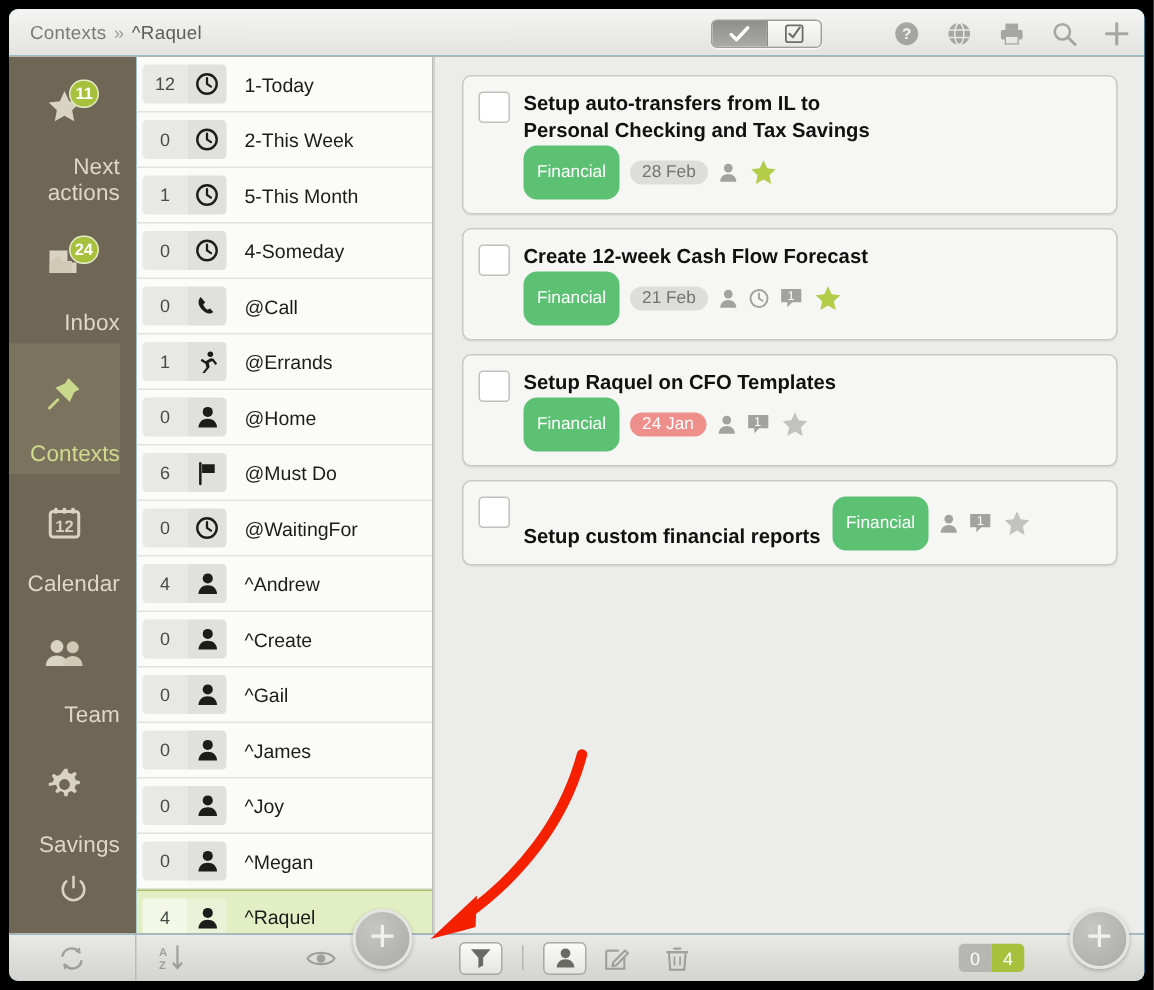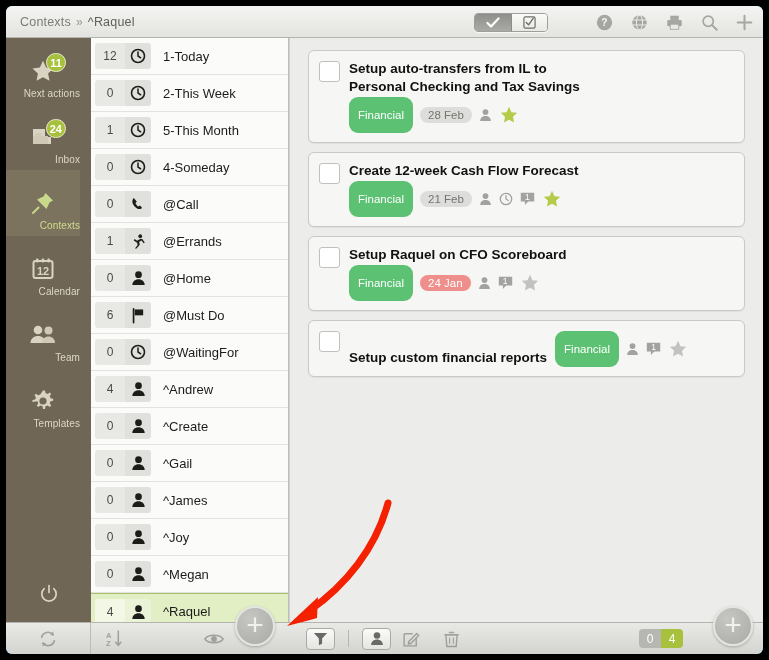--- a/index.html
+++ b/index.html
@@ -64,21 +64,21 @@
   #sidebar {
     position: absolute; left: 0; top: 32px; width: 85px; height: 584px;
     background: #6f6655;
   }
   .nav {
     width: 74px; padding: 18px 0 5px; text-align: right; cursor: default;
     position: relative;
   }
   .nav.active { background: #7c735f; }
   .nav .ico { height: 30px; display: flex; align-items: center; justify-content: center; position: relative; }
-  .nav .lbl { font-size: 10px; color: #ddd8c9; margin-top: 2px; letter-spacing: .1px; }
+  .nav .lbl { font-size: 15px; color: #ddd8c9; margin-top: 17px; letter-spacing: .1px; }
   .nav.active .lbl { color: #cfdc8e; }
   .badge-n {
     position: absolute; top: -3px; right: 14px;
     min-width: 19px; height: 19px; border-radius: 10px;
     background: #a8c13d; border: 1.5px solid #e6ecc8;
     color: #fff; font-size: 11px; font-weight: bold;
     display: flex; align-items: center; justify-content: center;
     padding: 0 3px;
   }
   #power { position: absolute; left: 0; bottom: 14px; width: 85px; text-align: center; }
@@ -305,21 +305,21 @@
       <div class="lbl">Team</div>
     </div>
 
     <div class="nav">
       <div class="ico">
         <svg width="24" height="24" viewBox="0 0 24 24">
           <path d="M12 1.5l2 0 .5 2.6 2.1.9 2.2-1.5 1.4 1.4-1.5 2.2.9 2.1 2.6.5 0 2-2.6.5-.9 2.1 1.5 2.2-1.4 1.4-2.2-1.5-2.1.9-.5 2.6-2 0-.5-2.6-2.1-.9-2.2 1.5-1.4-1.4 1.5-2.2-.9-2.1L1.5 13l0-2 2.6-.5.9-2.1L3.5 6.2l1.4-1.4 2.2 1.5 2.1-.9z" fill="#d8d3c2"></path>
           <circle cx="12" cy="12" r="3.6" fill="#6f6655"></circle>
         </svg>
       </div>
-      <div class="lbl">Templates</div>
+      <div class="lbl">Savings</div>
     </div>
 
     <div id="power">
       <svg width="20" height="20" viewBox="0 0 20 20">
         <path d="M5.2 4.6 A7.2 7.2 0 1 0 14.8 4.6" fill="none" stroke="#d8d3c2" stroke-width="1.7" stroke-linecap="round"></path>
         <path d="M10 1.5 v7" stroke="#d8d3c2" stroke-width="1.7" stroke-linecap="round"></path>
       </svg>
     </div>
   </div>
 
@@ -526,21 +526,21 @@
             </span>
             <svg class="star" width="20" height="20" viewBox="0 0 24 24">
               <path d="M12 2.2l2.95 6.4 6.9.8-5.1 4.8 1.35 6.9L12 17.6 5.9 21.1l1.35-6.9-5.1-4.8 6.9-.8z" fill="#b5cc4a"></path>
             </svg>
           </span>
         </span>
       </div>
       <div class="card">
         <span class="chk"></span>
         <span class="card-body">
-          <span class="card-title">Setup Raquel on CFO Scoreboard</span>
+          <span class="card-title">Setup Raquel on CFO Templates</span>
           <span class="meta">
             <span class="tag">Financial</span>
             <span class="date over">24 Jan</span>
             <svg class="micon" width="13" height="14" viewBox="0 0 16 16">
               <circle cx="8" cy="4.4" r="3.6" fill="#1c1c1a"></circle>
               <path d="M1.4 15.5 c0-3.9 2.9-6.3 6.6-6.3 s6.6 2.4 6.6 6.3z" fill="#1c1c1a"></path>
             </svg>
             <span class="cmt">
               <svg class="micon" width="15" height="14" viewBox="0 0 16 15">
                 <path d="M0.8 0.8 h14.4 v9.4 h-6.4 l-3.6 3.6 v-3.6 h-4.4z" fill="#1c1c1a"></path>

